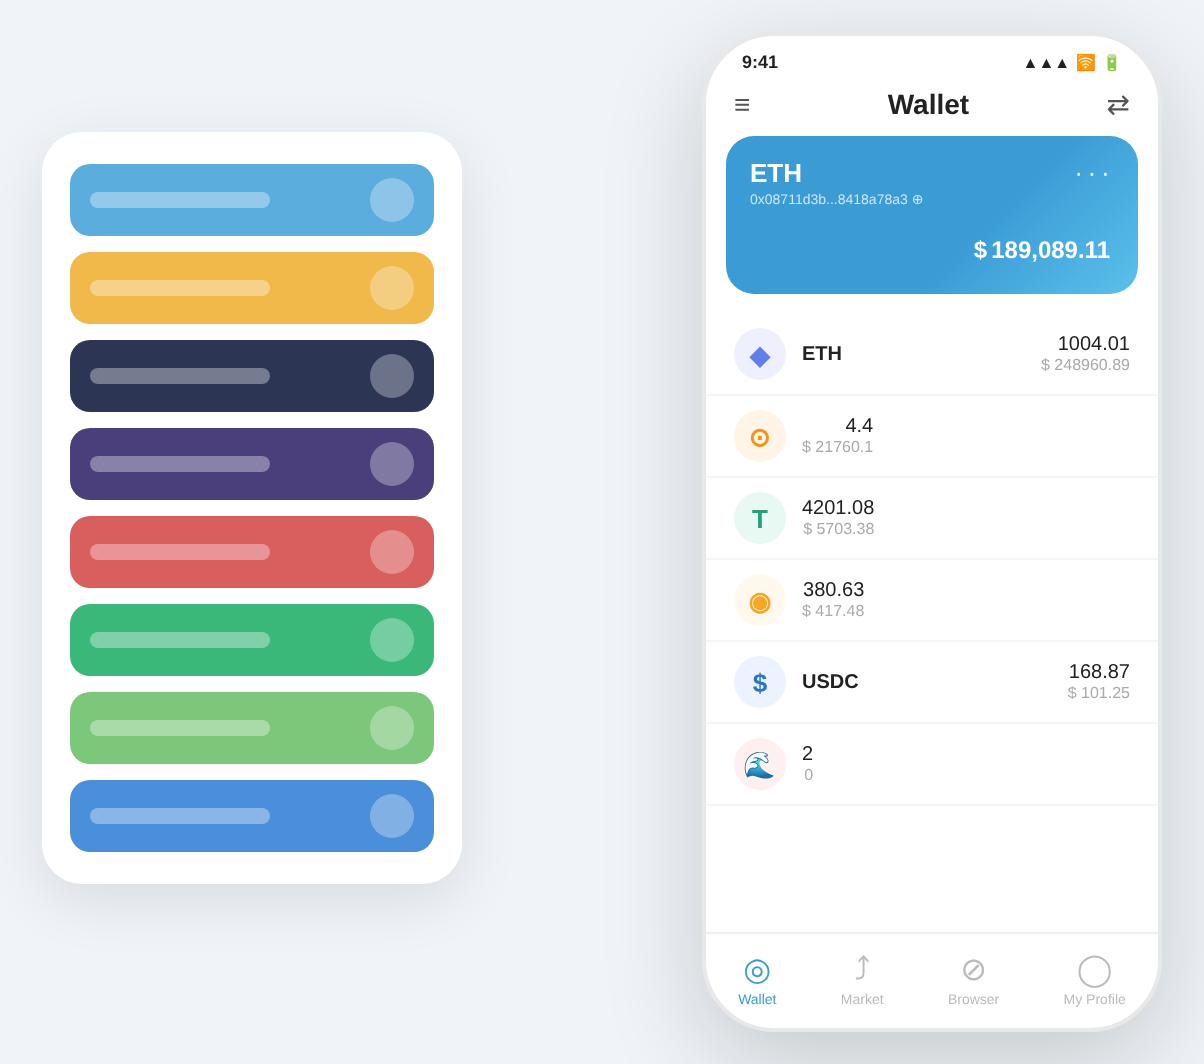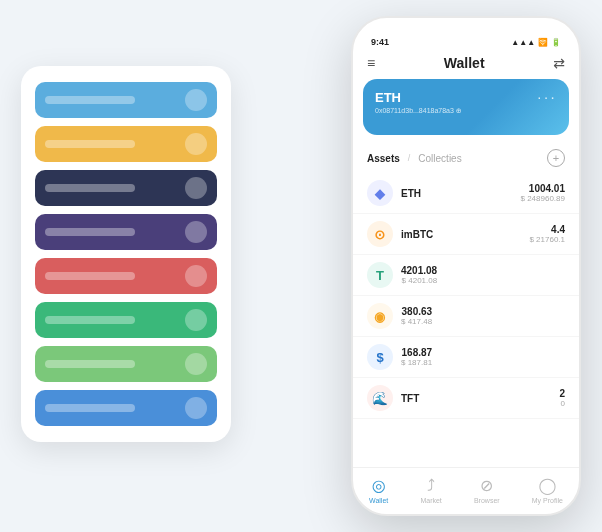--- a/index.html
+++ b/index.html
@@ -75,21 +75,20 @@
       border: 2px solid #e8e8e8;
     }
 
     .phone-status-bar {
       display: flex;
       justify-content: space-between;
       padding: 8px 18px 4px;
       font-size: 9px;
       font-weight: 600;
       color: #222;
-      margin-top: 11px;
     }
 
     .status-icons {
       display: flex;
       gap: 3px;
       align-items: center;
       font-size: 8px;
     }
 
     .phone-header {
@@ -238,21 +237,21 @@
       font-weight: 600;
       color: #222;
     }
 
     .asset-values {
       text-align: right;
     }
 
     .asset-amount {
       font-size: 10px;
-      font-weight: 700;
+      font-weight: 400;
       color: #222;
     }
 
     .asset-usd {
       font-size: 8px;
       color: #aaa;
     }
 
     
     .bottom-nav {
@@ -347,79 +346,71 @@
       <span class="phone-title">Wallet</span>
       <span class="scan-icon">⇄</span>
     </div>
 
     <div class="eth-card">
       <div class="eth-card-top">
         <span class="eth-card-name">ETH</span>
         <span class="eth-card-dots">···</span>
       </div>
       <div class="eth-card-address">0x08711d3b...8418a78a3  ⊕</div>
+      <div class="eth-card-balance">
+        <span>$</span><span>189,089.11</span>
+      </div>
     </div>
 
-    <div class="assets-header">
-      <div class="assets-tabs">
-        <span class="assets-tab-active">Assets</span>
-        <span class="assets-tab-divider">/</span>
-        <span class="assets-tab-inactive">Collecties</span>
-      </div>
-      <div class="add-icon">+</div>
-    </div>
 
     <div class="asset-list">
 
     <div class="asset-item">
           <div class="asset-icon" style="background: rgb(238, 240, 255); color: rgb(98, 126, 234); font-weight: 700; font-size: 13px;">◆</div>
           <div class="asset-info">
             <div class="asset-symbol">ETH</div>
           </div>
           <div class="asset-values">
             <div class="asset-amount">1004.01</div>
             <div class="asset-usd">$ 248960.89</div>
           </div>
         </div>
         <div class="asset-item">
           <div class="asset-icon" style="background: rgb(255, 244, 230); color: rgb(247, 147, 26); font-weight: 700; font-size: 13px;">⊙</div>
-          <div class="asset-info">
-            <div class="asset-symbol">imBTC</div>
-          </div>
           <div class="asset-values">
             <div class="asset-amount">4.4</div>
             <div class="asset-usd">$ 21760.1</div>
           </div>
         </div>
         <div class="asset-item">
           <div class="asset-icon" style="background: rgb(232, 248, 243); color: rgb(38, 161, 123); font-weight: 700; font-size: 13px;">T</div>
           <div class="asset-values">
             <div class="asset-amount">4201.08</div>
-            <div class="asset-usd">$ 4201.08</div>
+            <div class="asset-usd">$ 5703.38</div>
           </div>
         </div>
         <div class="asset-item">
           <div class="asset-icon" style="background: rgb(255, 248, 236); color: rgb(245, 166, 35); font-weight: 700; font-size: 13px;">◉</div>
           <div class="asset-values">
             <div class="asset-amount">380.63</div>
             <div class="asset-usd">$ 417.48</div>
           </div>
         </div>
         <div class="asset-item">
           <div class="asset-icon" style="background: rgb(234, 243, 255); color: rgb(39, 117, 202); font-weight: 700; font-size: 13px;">$</div>
+          <div class="asset-info">
+            <div class="asset-symbol">USDC</div>
+          </div>
           <div class="asset-values">
             <div class="asset-amount">168.87</div>
-            <div class="asset-usd">$ 187.81</div>
+            <div class="asset-usd">$ 101.25</div>
           </div>
         </div>
         <div class="asset-item">
           <div class="asset-icon" style="background: rgb(254, 240, 238); color: rgb(232, 99, 74); font-weight: 700; font-size: 13px;">🌊</div>
-          <div class="asset-info">
-            <div class="asset-symbol">TFT</div>
-          </div>
           <div class="asset-values">
             <div class="asset-amount">2</div>
             <div class="asset-usd">0</div>
           </div>
         </div>
       </div>
 
     <div class="bottom-nav">
 
     <div class="nav-item">

